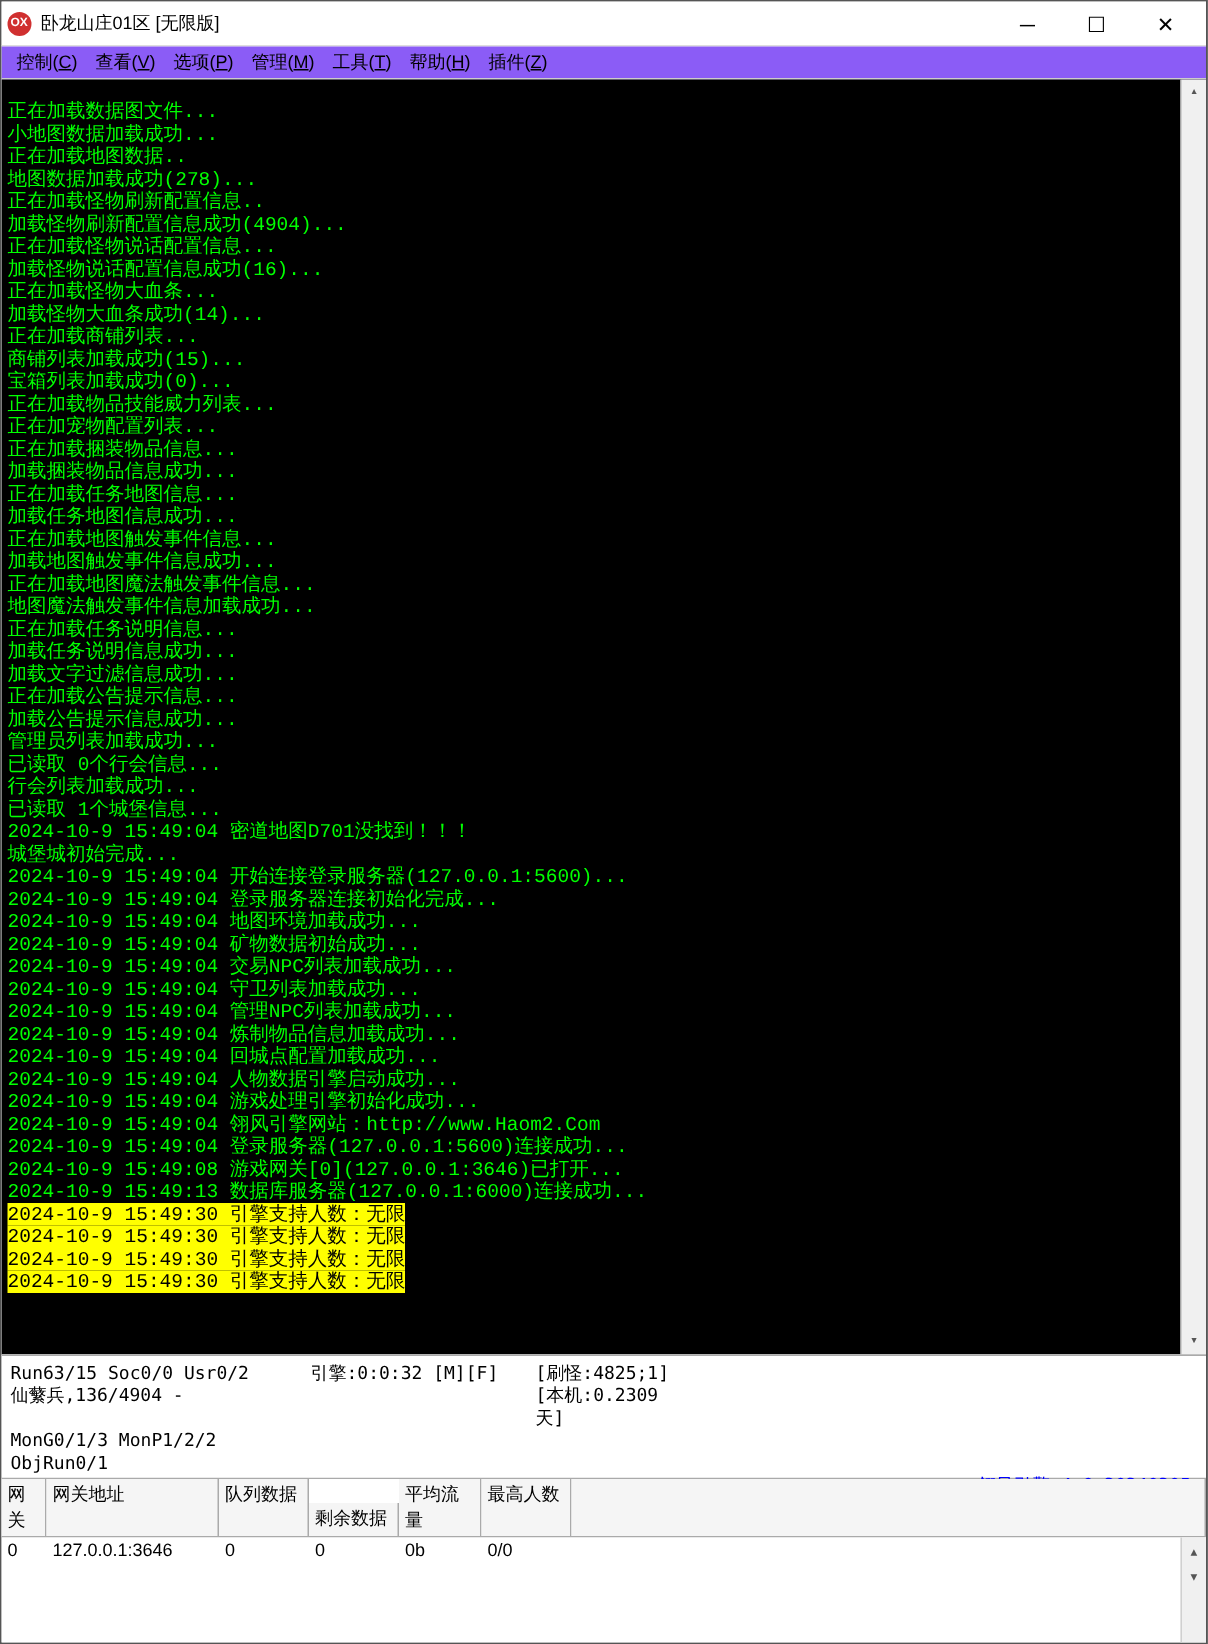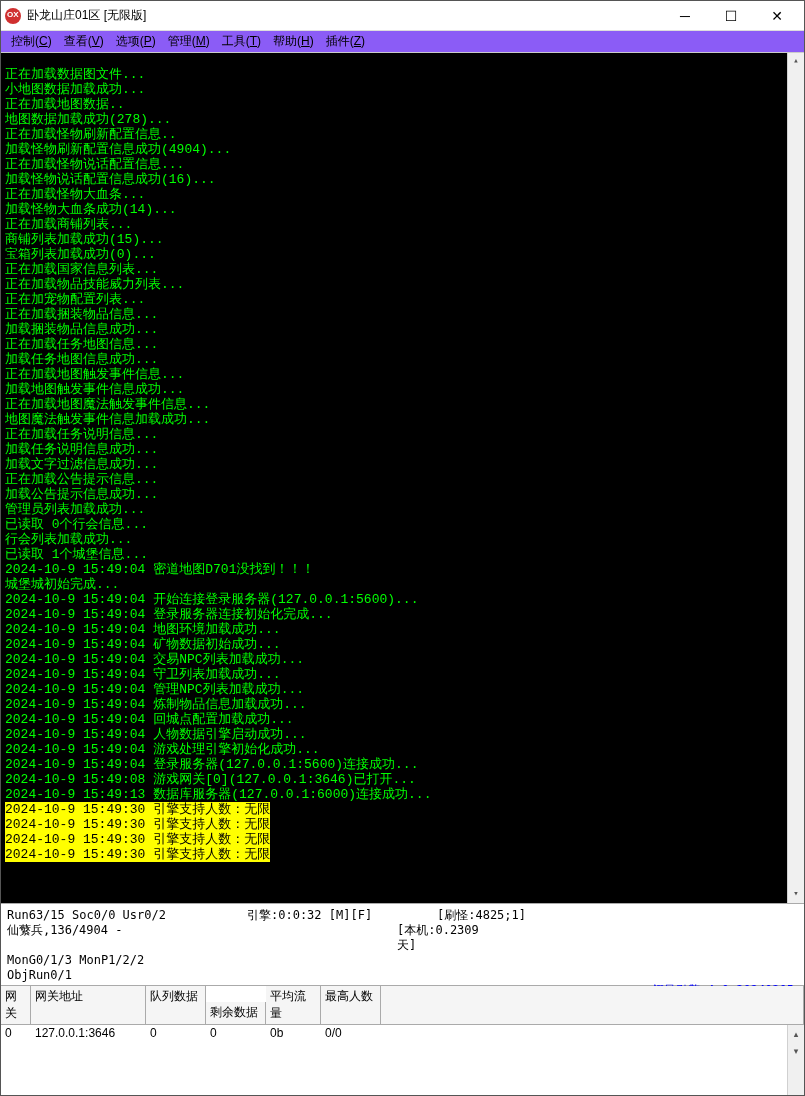--- a/index.html
+++ b/index.html
@@ -12,21 +12,21 @@
 .menubar { height: 22px; display: flex; align-items: flex-start; padding: 0 4px; background: #8b5cf6; border-bottom: 1px solid #ccc; }
 .menubar .mitem { padding: 2px 6px; font-size: 12px; color: #000; }
 .menubar .mitem u { text-decoration: underline; }
 .console { flex: 1; background: #000; overflow: hidden; position: relative; font-family: SimSun, "Courier New", monospace; font-size: 13px; line-height: 15px; padding: 14px 4px; }
 .console .line { color: #00ff00; white-space: pre; }
 .console .hl { background: #ffff00; color: #000; display: inline-block; }
 .scrollbox { position:absolute; right:0; top:0; width:17px; height:100%; background:#f0f0f0; border-left:1px solid #d0d0d0;}
 .scrollbox .up,.scrollbox .dn{height:17px;background:#f0f0f0;display:flex;align-items:center;justify-content:center;font-size:9px;color:#555;}
 .scrollbox .track{height:calc(100% - 34px);}
 .statuspanel { background: #fff; font-family: SimSun, monospace; font-size: 12px; padding: 4px 6px 2px 6px; line-height: 15px; border-top:1px solid #aaa;}
-.statuspanel .row { display: flex; gap: 40px; }
+.statuspanel .row { display: flex; }
 .statuspanel .col1 { width: 200px; }
 .statuspanel .col2 { width: 150px; }
 .statuspanel .col3 { width: 100px; }
 .statuspanel .engine { position: absolute; right: 10px; color: #0000ff; }
 .statuspanel { position: relative; }
 .tablehdr { display:flex; background:#fff; border-top:1px solid #aaa; border-bottom:1px solid #aaa;justify-content:center;}
 .tablehdr .th { border-right:1px solid #aaa; padding:2px 4px; font-size:12px; background:#f5f5f5; position:relative;}
 .tablebody { height:70px; background:#fff; position:relative;}
 .tablebody .trow{display:flex;}
 .tablebody .td{padding:1px 4px;font-size:12px;}
@@ -61,21 +61,20 @@
     <div class="line">地图数据加载成功(278)...</div>
     <div class="line">正在加载怪物刷新配置信息..</div>
     <div class="line">加载怪物刷新配置信息成功(4904)...</div>
     <div class="line">正在加载怪物说话配置信息...</div>
     <div class="line">加载怪物说话配置信息成功(16)...</div>
     <div class="line">正在加载怪物大血条...</div>
     <div class="line">加载怪物大血条成功(14)...</div>
     <div class="line">正在加载商铺列表...</div>
     <div class="line">商铺列表加载成功(15)...</div>
     <div class="line">宝箱列表加载成功(0)...</div>
-    <div class="line">正在加载国家信息列表...</div>
     <div class="line">正在加载物品技能威力列表...</div>
     <div class="line">正在加宠物配置列表...</div>
     <div class="line">正在加载捆装物品信息...</div>
     <div class="line">加载捆装物品信息成功...</div>
     <div class="line">正在加载任务地图信息...</div>
     <div class="line">加载任务地图信息成功...</div>
     <div class="line">正在加载地图触发事件信息...</div>
     <div class="line">加载地图触发事件信息成功...</div>
     <div class="line">正在加载地图魔法触发事件信息...</div>
     <div class="line">地图魔法触发事件信息加载成功...</div>
@@ -94,20 +93,21 @@
     <div class="line">2024-10-9 15:49:04 登录服务器连接初始化完成...</div>
     <div class="line">2024-10-9 15:49:04 地图环境加载成功...</div>
     <div class="line">2024-10-9 15:49:04 矿物数据初始成功...</div>
     <div class="line">2024-10-9 15:49:04 交易NPC列表加载成功...</div>
     <div class="line">2024-10-9 15:49:04 守卫列表加载成功...</div>
     <div class="line">2024-10-9 15:49:04 管理NPC列表加载成功...</div>
     <div class="line">2024-10-9 15:49:04 炼制物品信息加载成功...</div>
     <div class="line">2024-10-9 15:49:04 回城点配置加载成功...</div>
     <div class="line">2024-10-9 15:49:04 人物数据引擎启动成功...</div>
     <div class="line">2024-10-9 15:49:04 游戏处理引擎初始化成功...</div>
+    <div class="line">2024-10-9 15:49:04 翎风引擎网站：http://www.Haom2.Com</div>
     <div class="line">2024-10-9 15:49:04 登录服务器(127.0.0.1:5600)连接成功...</div>
     <div class="line">2024-10-9 15:49:08 游戏网关[0](127.0.0.1:3646)已打开...</div>
     <div class="line">2024-10-9 15:49:13 数据库服务器(127.0.0.1:6000)连接成功...</div>
     <div class="line"><span class="hl">2024-10-9 15:49:30 引擎支持人数：无限</span></div>
     <div class="line"><span class="hl">2024-10-9 15:49:30 引擎支持人数：无限</span></div>
     <div class="line"><span class="hl">2024-10-9 15:49:30 引擎支持人数：无限</span></div>
     <div class="line"><span class="hl">2024-10-9 15:49:30 引擎支持人数：无限</span></div>
     <div class="scrollbox">
     <div class="up">▴</div>
     <div class="track"></div>

